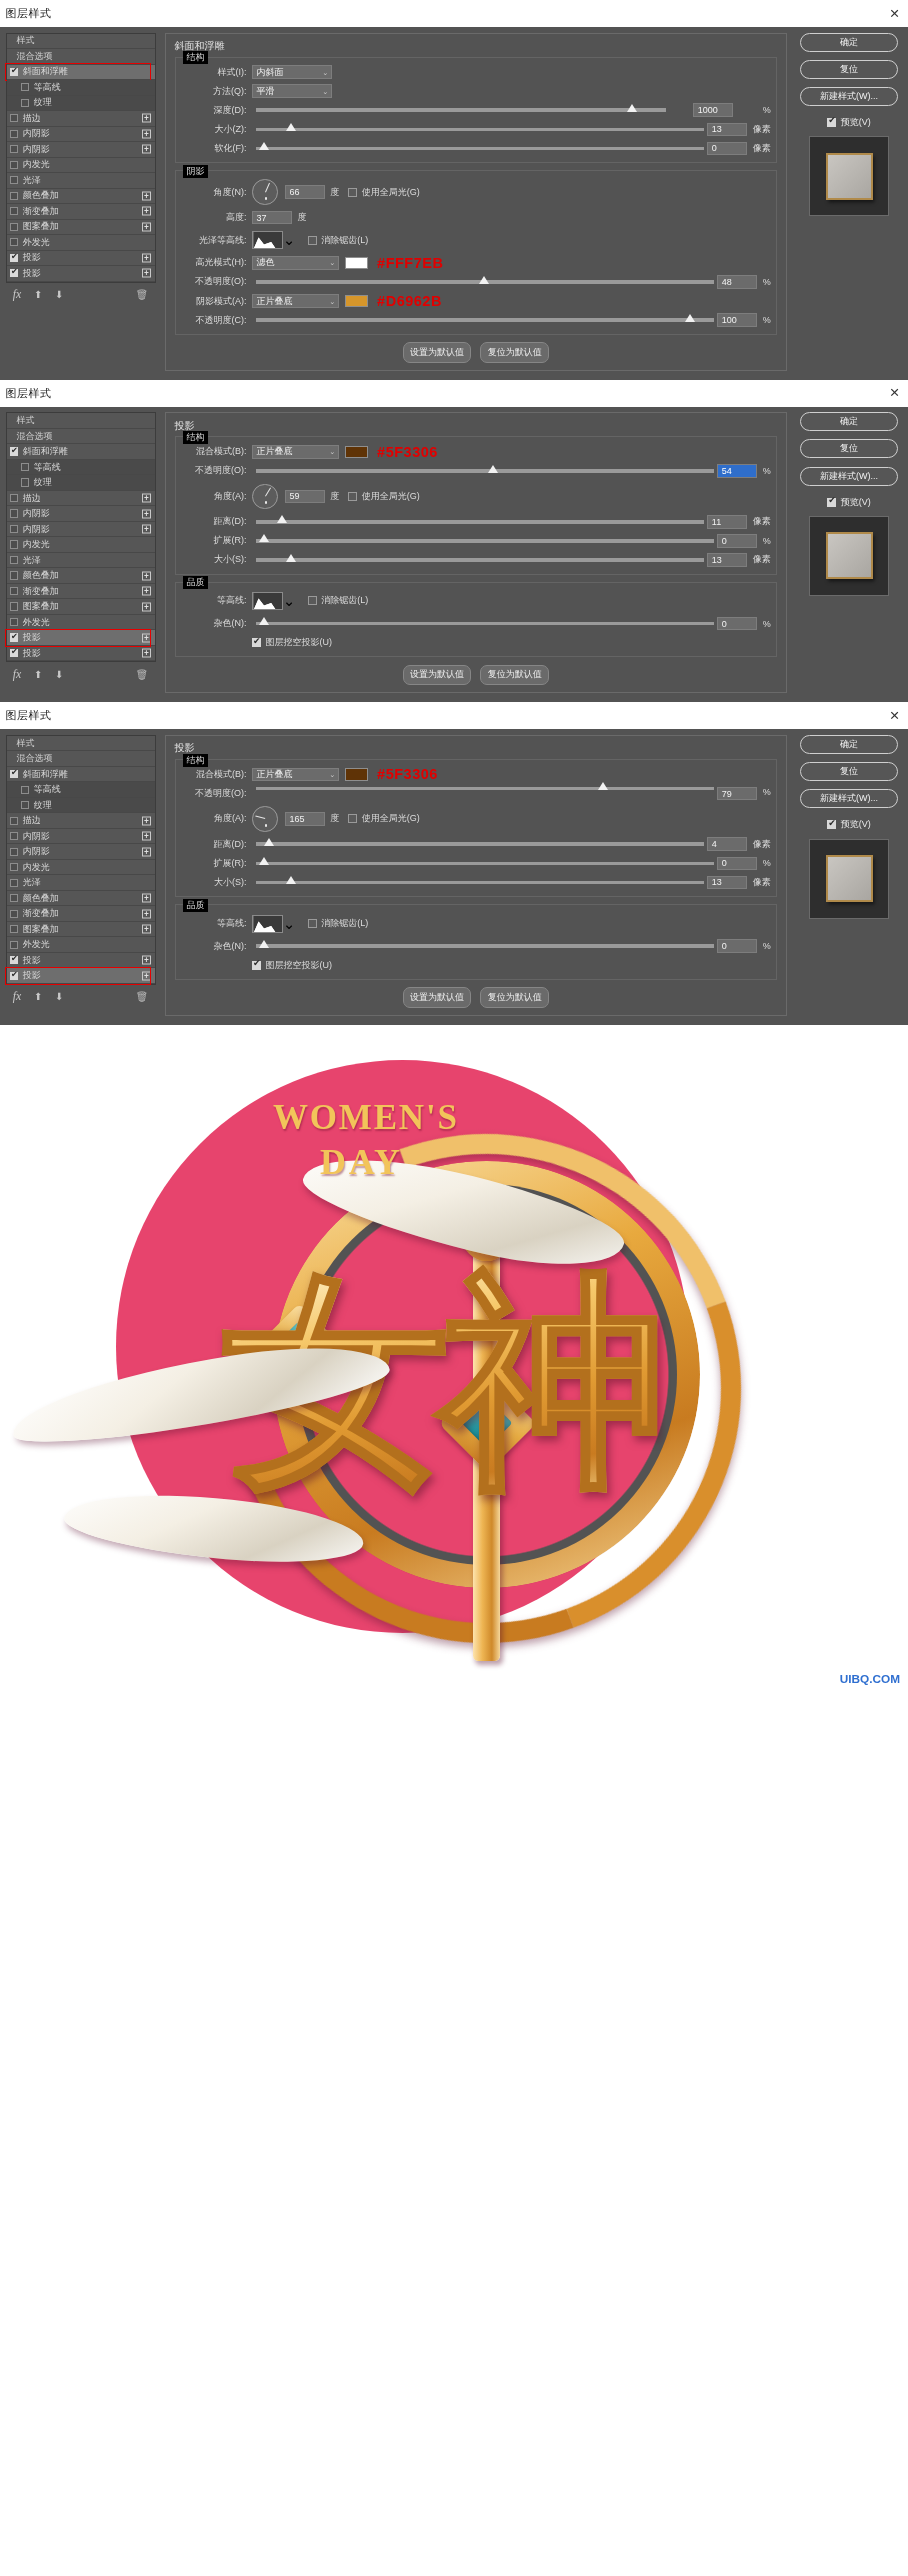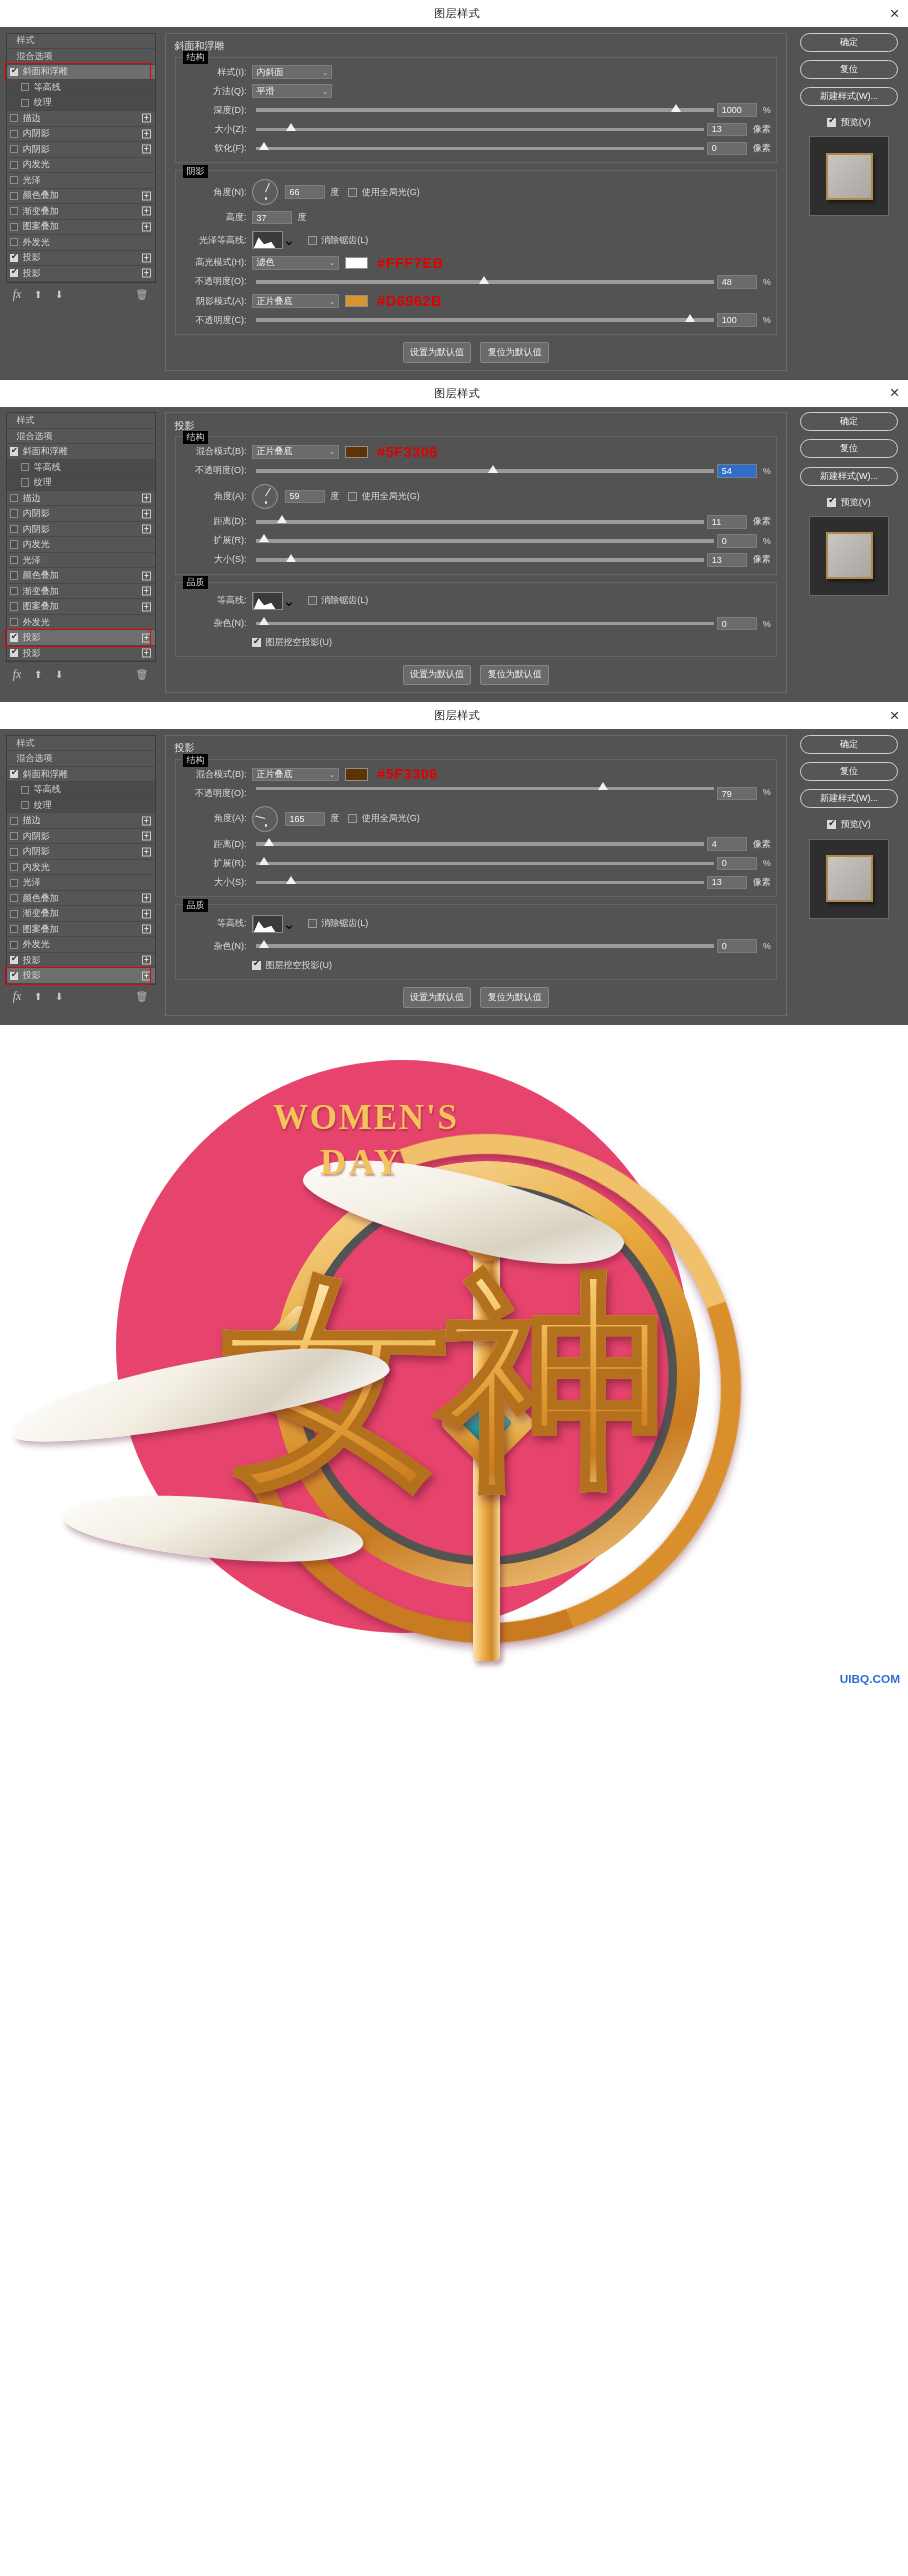--- a/index.html
+++ b/index.html
@@ -7,21 +7,21 @@
     width: 909px; height: 2576px;
     background: #ffffff;
     font-family: "Liberation Sans", "DejaVu Sans", sans-serif;
     overflow: hidden;
   }
 
   
   .dialog { width: 909px; background: #535353; position: relative; }
   .titlebar {
     height: 27px; background: #ffffff; position: relative;
-    display: flex; align-items: center; justify-content: center;
+    display: flex; align-items: center;
   }
   .titlebar .tb-title {
     font-size: 11px; color: #1a1a1a; padding-left: 5.5px; letter-spacing: 0.5px;
   }
   .titlebar .tb-close {
     position: absolute; right: 9px; top: 50%; transform: translateY(-50%);
     font-size: 12.7px; color: #333; line-height: 1; cursor: pointer;
   }
   .dlg-body { display: flex; padding: 5.5px 5.5px 9px 5.5px; background: #535353; }
 
@@ -140,21 +140,21 @@
     margin-right: 4.5px; position: relative;
   }
   .smallcb.on { background: #d9d9d9; border-color: #d9d9d9; }
   .smallcb.on::after {
     content: "✔"; position: absolute; left: 0; top: -3.6px;
     font-size: 9px; color: #2a2a2a; line-height: 11px;
   }
   .btnrow { display: flex; justify-content: center; gap: 9px; margin-top: 5.5px; }
   .defbtn {
     background: #6a6a6a; border: 0.9px solid #868686; color: #f0f0f0;
-    font-size: 9px; padding: 2.7px 6.4px; border-radius: 2px; cursor: pointer;
+    font-size: 9px; padding: 2.7px 6.4px; border-radius: 7px; cursor: pointer;
   }
 
   
   .rcol { width: 109px; flex: 0 0 109px; display: flex; flex-direction: column; align-items: center; }
   .bigbtn {
     width: 98px; height: 19px; border: 0.9px solid #cfcfcf; border-radius: 10px;
     background: #565656; color: #f2f2f2; font-size: 9px;
     display: flex; align-items: center; justify-content: center;
     margin-bottom: 8.2px; cursor: pointer;
   }
@@ -361,21 +361,21 @@
             </div>
             <div class="row">
               <span class="rl">方法(Q):</span>
               <div class="sel-box" style="width: 80px;">
                 <span>平滑</span>
                 <span class="cv">⌄</span>
               </div>
             </div>
             <div class="row">
               <span class="rl">深度(D):</span>
-              <div style="display: flex; align-items: center; flex: 1 1 0%;">
+              <div style="display: flex; align-items: center; flex: 1 1 0%; gap: 24px;">
                 <div class="slider">
                   <div class="thumb" style="left: calc(92% - 5.5px);"></div>
                 </div>
                 <div class="numbox">1000</div>
                 <span class="unit">%</span>
               </div>
             </div>
             <div class="row">
               <span class="rl">大小(Z):</span>
               <div style="display: flex; align-items: center; flex: 1 1 0%;">

